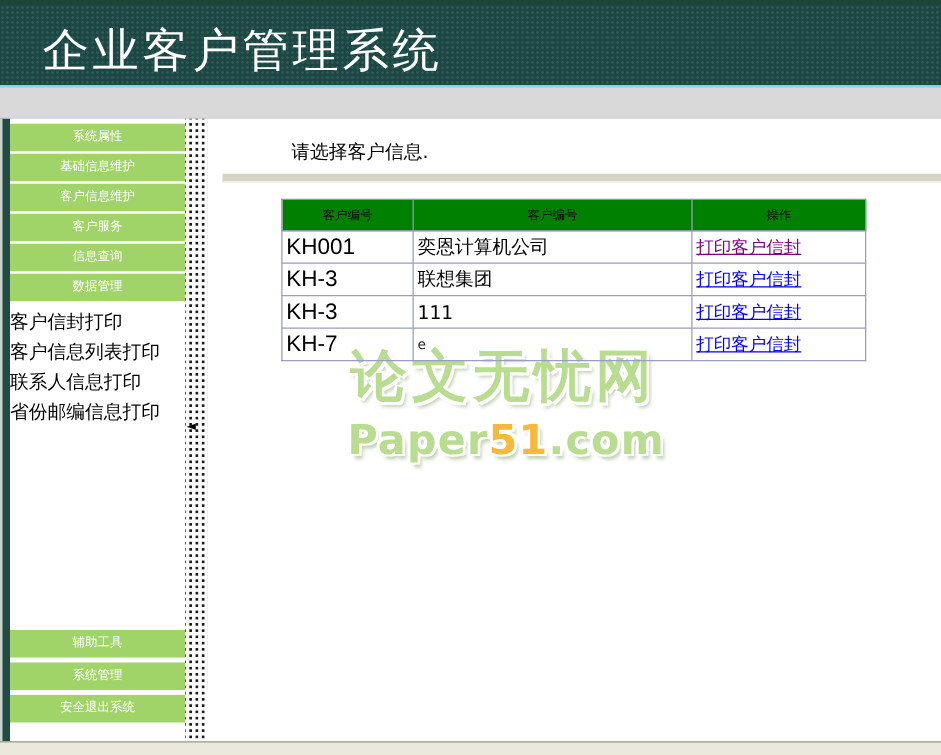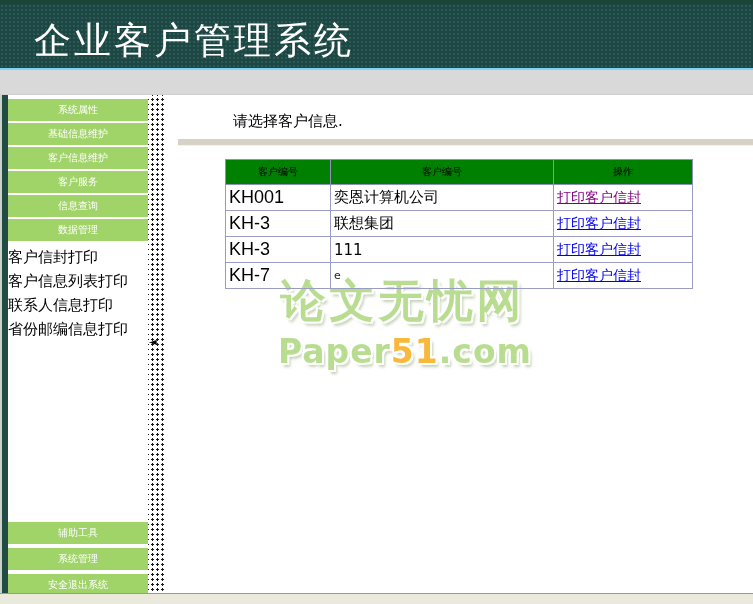--- a/index.html
+++ b/index.html
@@ -42,21 +42,21 @@
     width:140px; height:22px; margin-top:2px; line-height:22px;
     background:#a0d368; color:#ffffff; font-size:10px; text-align:center;
     cursor:pointer; white-space:nowrap; overflow:hidden;
   }
   .side-btn.first { margin-top:4px; }
   .submenu { margin-top:4px; }
   .submenu-item {
     width:140px; height:24px; line-height:24px; text-align:left;
     color:#000; font-size:15px; cursor:pointer; white-space:nowrap;
   }
-  .bottom-group { position:absolute; left:0; top:427px; width:140px; }
+  .bottom-group { position:absolute; left:0; top:409px; width:140px; }
   .bottom-group .side-btn { margin-top:0; margin-bottom:4px; }
 
   .splitter {
     position:absolute; left:148px; top:95px; width:18px; height:498px;
     background-color:#fff;
     background-image:radial-gradient(#1a1a1a 1px, transparent 1.2px);
     background-size:5px 5px; background-position:2px 2px;
     cursor:col-resize;
   }
   .collapse-arrow {

